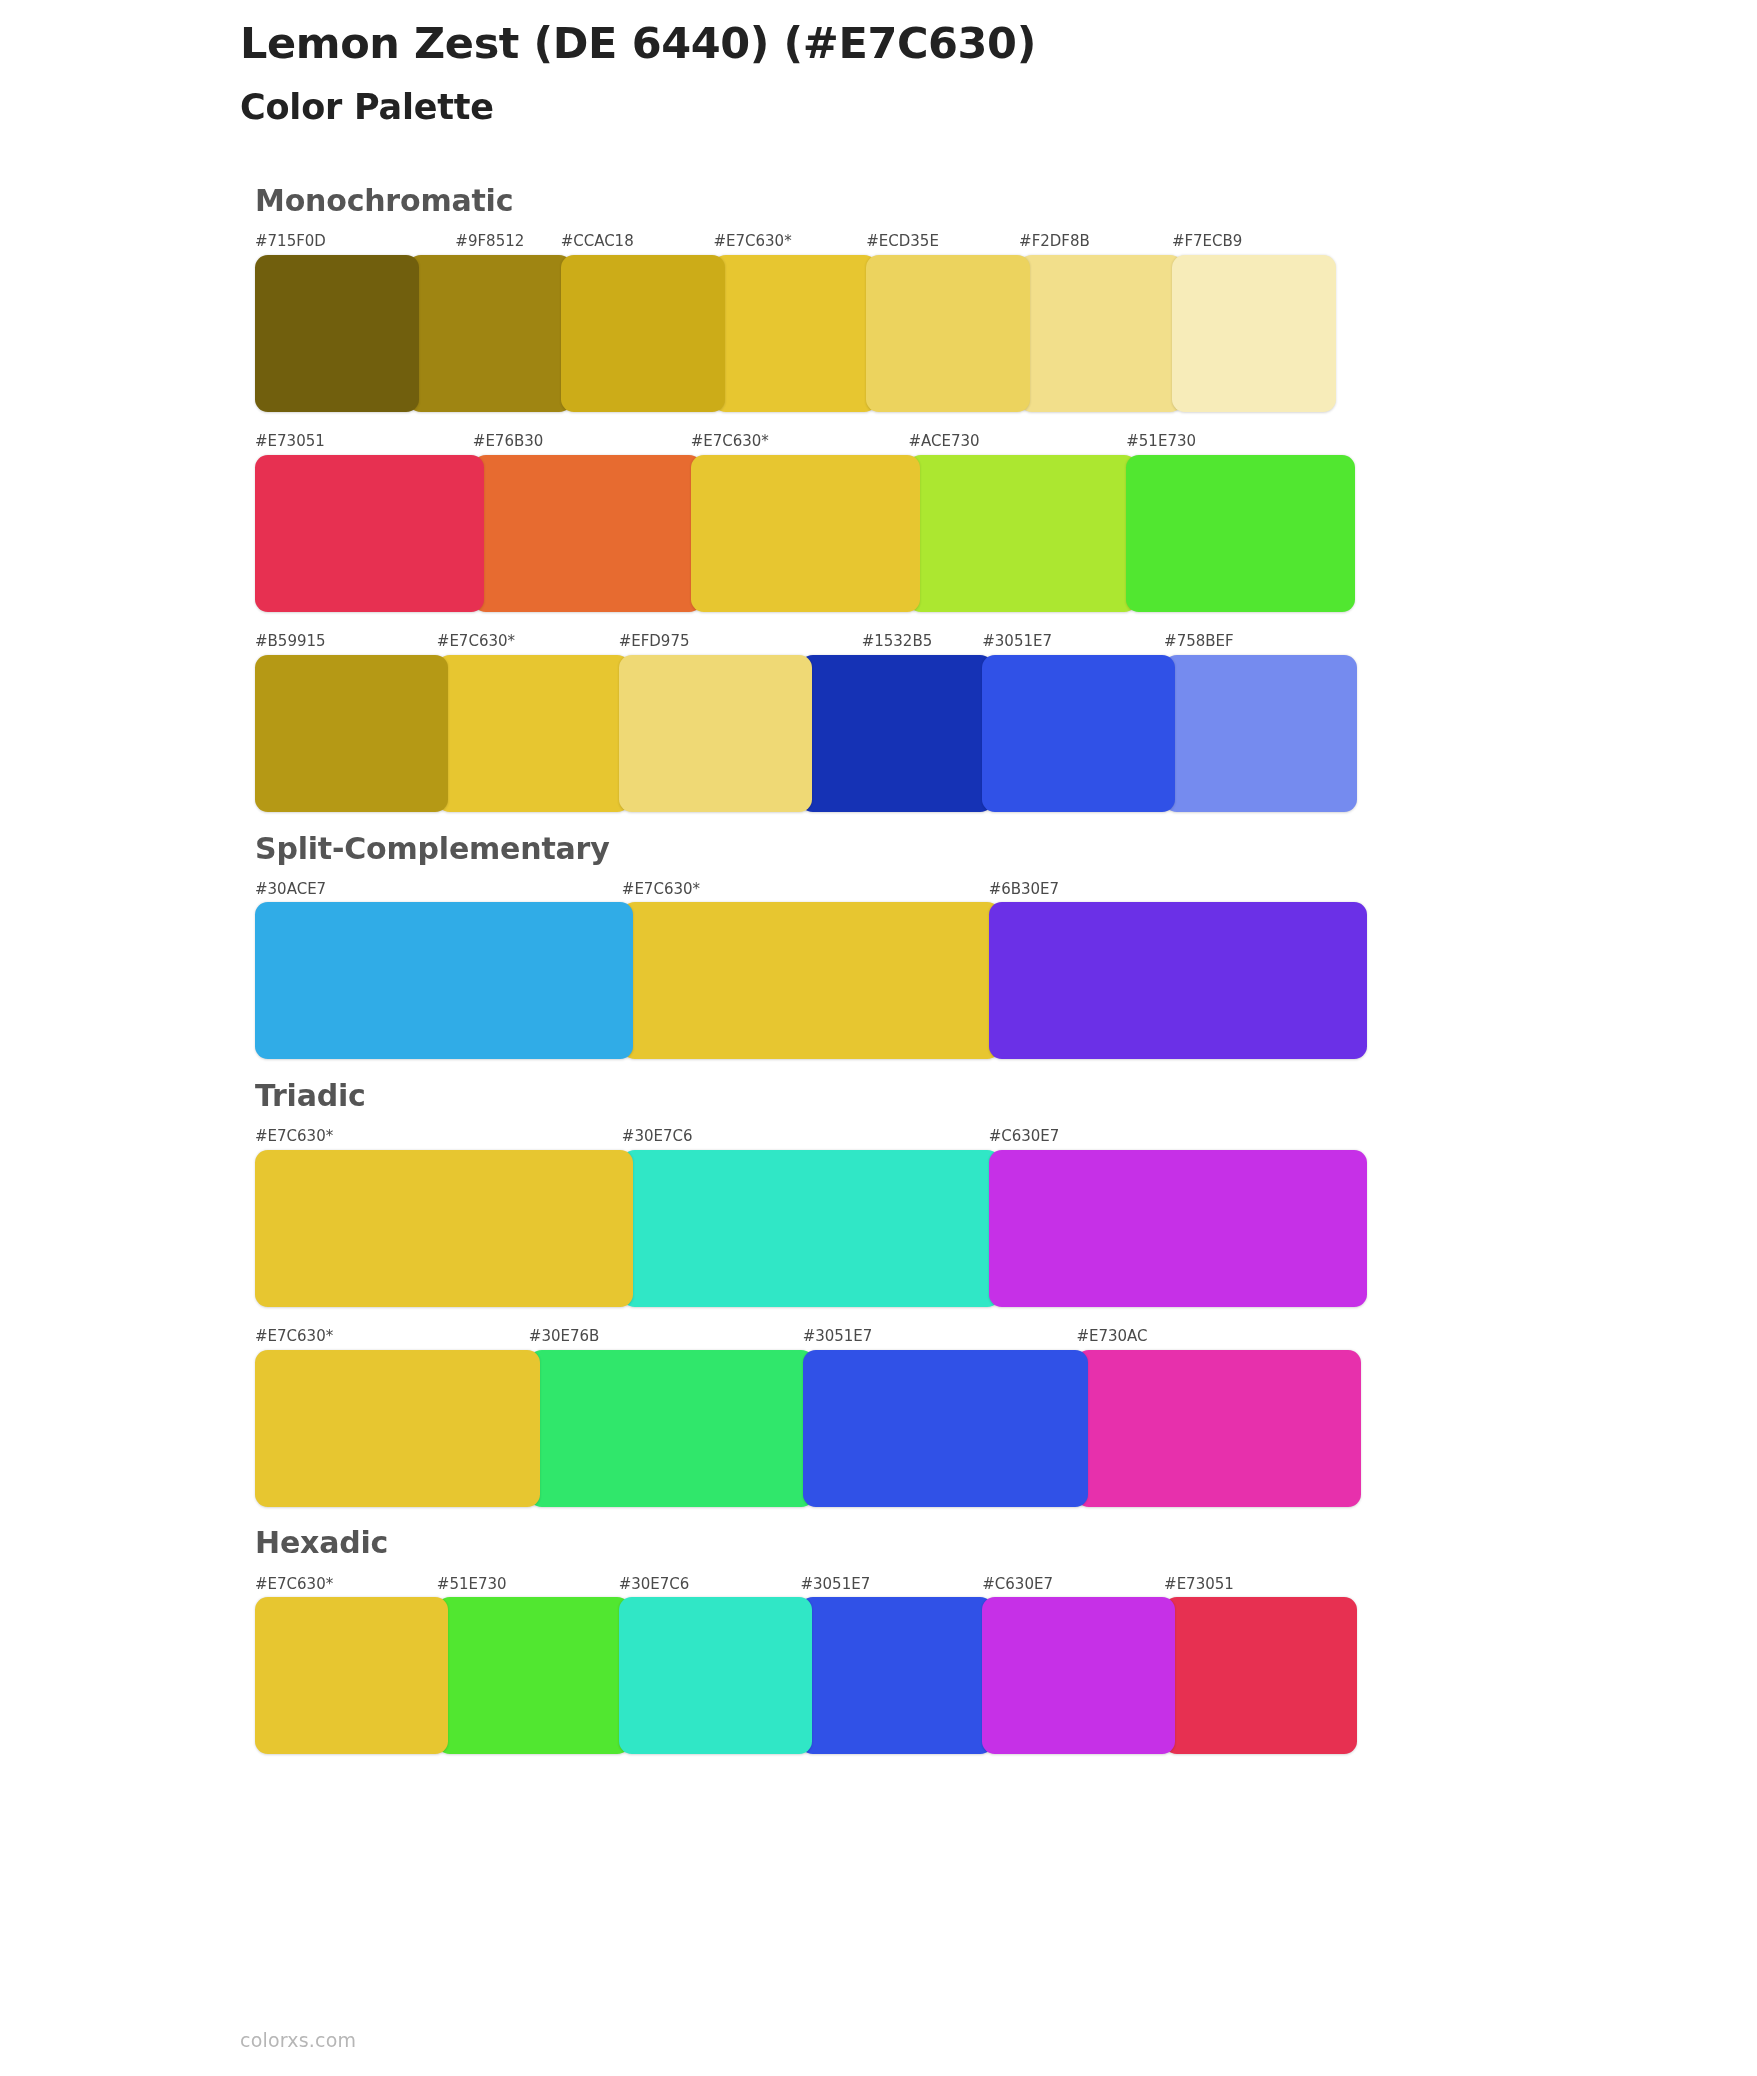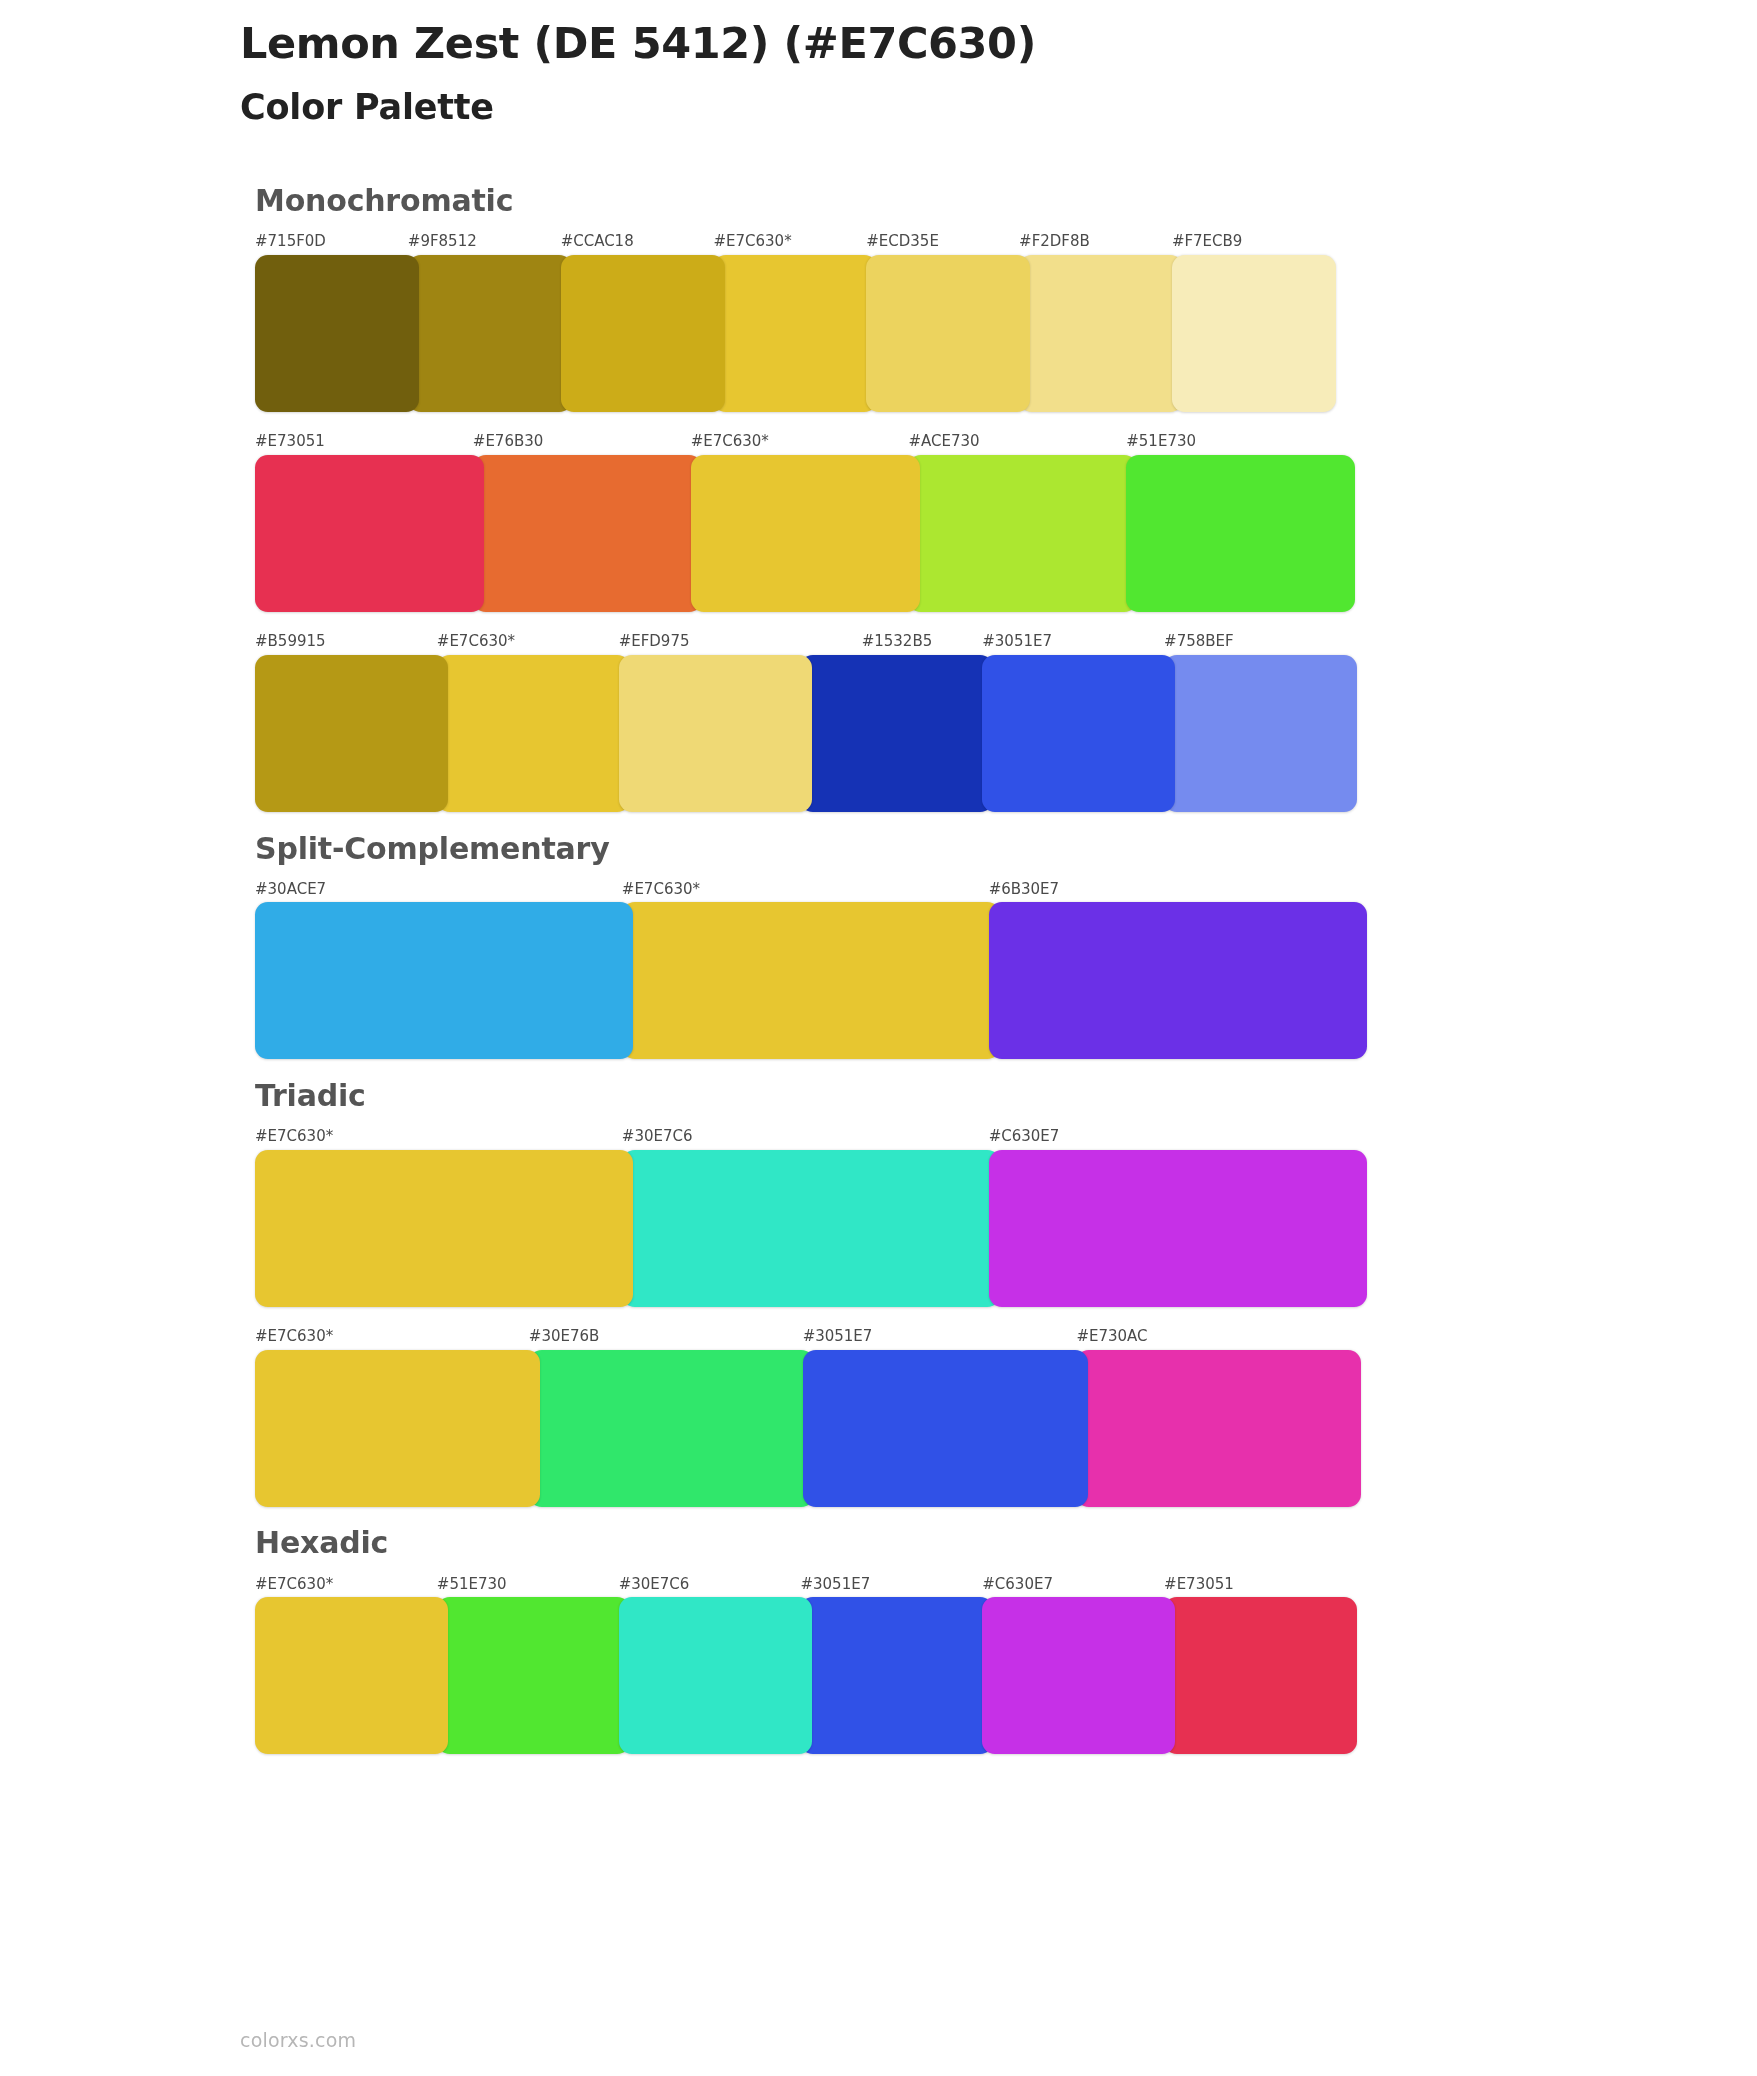--- a/index.html
+++ b/index.html
@@ -120,31 +120,31 @@
     color: #b6b6b6;
     letter-spacing: 0.2px;
   }
 </style>
 </head>
 <body>
 
 <div class="page">
 
   <div class="header">
-    <div class="page-title">Lemon Zest (DE 5412) (#E7C630)</div>
+    <div class="page-title">Lemon Zest (DE 6440) (#E7C630)</div>
     <div class="page-subtitle">Color Palette</div>
   </div>
 
   <div class="sections" id="sections-root">
       <div class="palette-section">
         <div class="section-heading">Monochromatic</div>
         <div class="swatch-block">
           <div class="label-row" style="width: 1078px;">
             <div class="hex-label" style="width: 164px;">#715F0D</div>
-            <div class="hex-label" style="width: 164px;">#9F8512</div>
+            <div class="hex-label" style="width: 164px; text-align: center;">#9F8512</div>
             <div class="hex-label" style="width: 164px;">#CCAC18</div>
             <div class="hex-label" style="width: 164px;">#E7C630*</div>
             <div class="hex-label" style="width: 164px;">#ECD35E</div>
             <div class="hex-label" style="width: 164px;">#F2DF8B</div>
             <div class="hex-label" style="width: 164px;">#F7ECB9</div>
           </div>
           <div class="swatch-row" style="width: 1078px;">
             <div class="swatch" title="#715F0D" style="width: 164px; background: rgb(113, 95, 13);"></div>
             <div class="swatch" title="#9F8512" style="width: 164px; background: rgb(159, 133, 18);"></div>
             <div class="swatch" title="#CCAC18" style="width: 164px; background: rgb(204, 172, 24);"></div>

